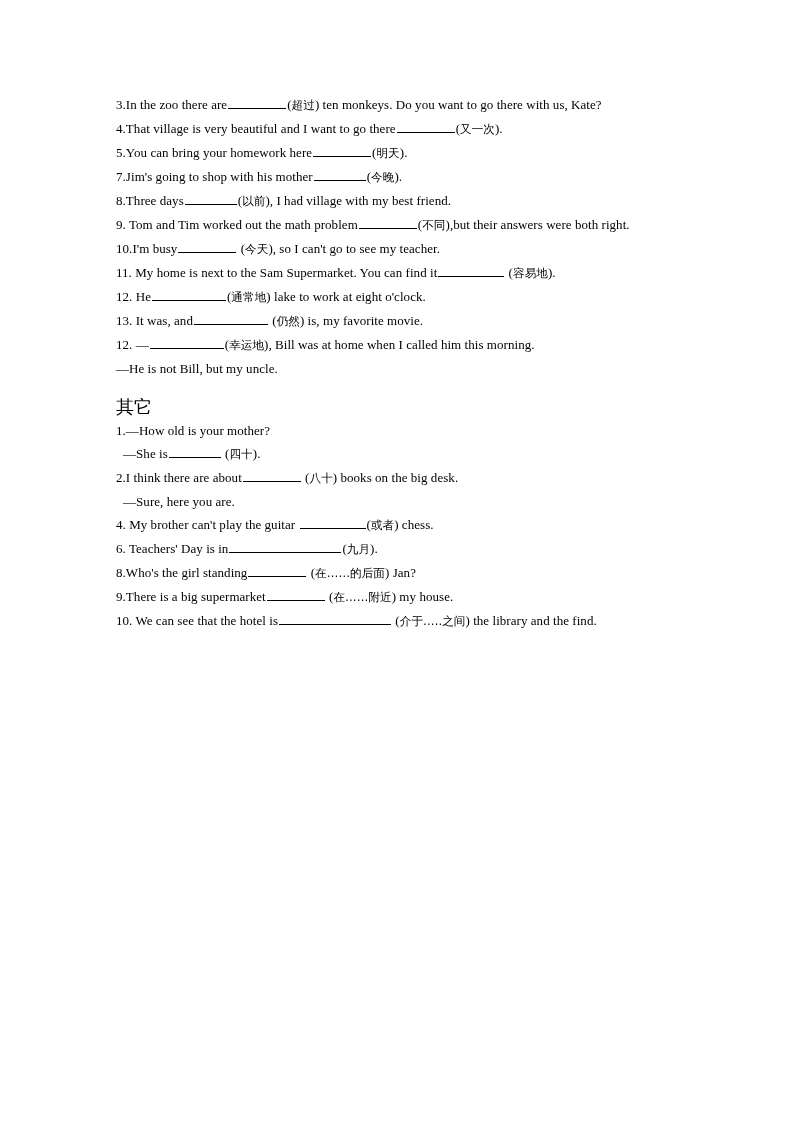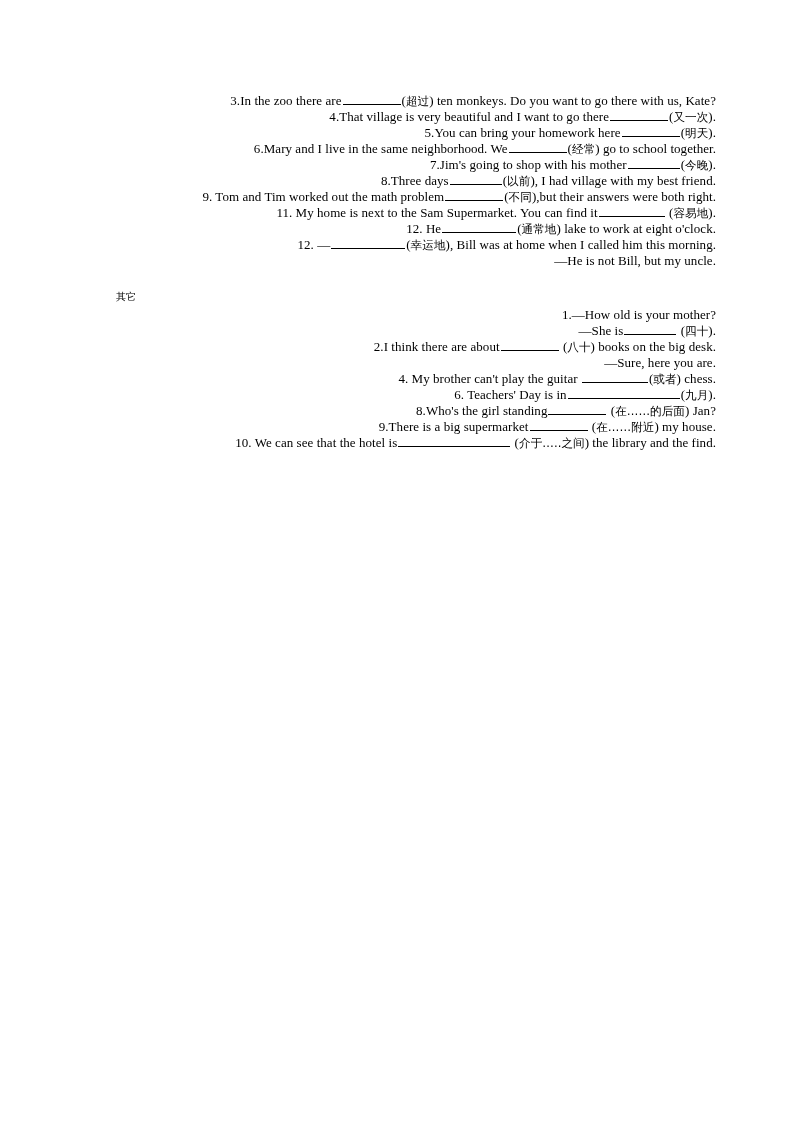--- a/index.html
+++ b/index.html
@@ -24,43 +24,41 @@
     background: #ffffff;
   }
   #content {
     position: absolute;
     left: 116px;
     top: 93px;
     width: 600px;
   }
   .line {
     font-size: 13.0px;
-    line-height: 16px;
+    line-height: 23px;
     white-space: nowrap;
     letter-spacing: 0.05px;
-    text-align: right;
   }
   .heading {
     font-size: 13.2px;
     line-height: 18.25px;
     white-space: nowrap;
   }
   .gap {
     height: 18.25px;
   }
   .indent {
     padding-left: 7px;
-    margin-left: 17px;
   }
   .cn {
     font-family: "DejaVu Sans", "Liberation Sans", sans-serif;
     font-size: 11.6px;
   }
   .heading .cn {
-    font-size: 10px;
+    font-size: 18px;
   }
   .blank {
     display: inline-block;
     border-bottom: 1px solid #000;
     vertical-align: baseline;
     height: 0.82em;
     margin: 0 1px;
   }
   .b-s  { width: 52px; }
   .b-m  { width: 58px; }
@@ -69,26 +67,27 @@
   .b-xxl{ width: 112px; }
 </style>
 </head>
 <body>
 
 <div id="page">
   <div id="content">
       <div class="line"><span>3.</span><span>In the zoo there are</span><span class="blank b-m"></span><span>(</span><span class="cn">超过</span><span>) ten monkeys. Do you want to go there with us, Kate?</span></div>
       <div class="line"><span>4.</span><span>That village is very beautiful and I want to go there</span><span class="blank b-m"></span><span>(</span><span class="cn">又一次</span><span>).</span></div>
       <div class="line"><span>5.</span><span>You can bring your homework here</span><span class="blank b-m"></span><span>(</span><span class="cn">明天</span><span>).</span></div>
-      <div class="line"><span>6.</span><span>Mary and I live in the same neighborhood. We</span><span class="blank b-m"></span><span>(</span><span class="cn">经常</span><span>) go to school together.</span></div>
       <div class="line"><span>7.</span><span>Jim's going to shop with his mother</span><span class="blank b-s"></span><span>(</span><span class="cn">今晚</span><span>).</span></div>
       <div class="line"><span>8.</span><span>Three days</span><span class="blank b-s"></span><span>(</span><span class="cn">以前</span><span>), I had village with my best friend.</span></div>
       <div class="line"><span>9.</span><span> Tom and Tim worked out the math problem</span><span class="blank b-m"></span><span>(</span><span class="cn">不同</span><span>),but their answers were both right.</span></div>
+      <div class="line"><span>10.</span><span>I'm busy</span><span class="blank b-m"></span><span> (</span><span class="cn">今天</span><span>), so I can't go to see my teacher.</span></div>
       <div class="line"><span>11.</span><span> My home is next to the Sam Supermarket. You can find it</span><span class="blank b-l"></span><span> (</span><span class="cn">容易地</span><span>).</span></div>
       <div class="line"><span>12.</span><span> He</span><span class="blank b-xl"></span><span>(</span><span class="cn">通常地</span><span>) lake to work at eight o'clock.</span></div>
+      <div class="line"><span>13.</span><span> It was, and</span><span class="blank b-xl"></span><span> (</span><span class="cn">仍然</span><span>) is, my favorite movie.</span></div>
       <div class="line"><span>12.</span><span> —</span><span class="blank b-xl"></span><span>(</span><span class="cn">幸运地</span><span>), Bill was at home when I called him this morning.</span></div>
       <div class="line"><span>—He is not Bill, but my uncle.</span></div>
       <div class="gap"></div>
       <div class="heading"><span class="cn">其它</span></div>
       <div class="line"><span>1.</span><span>—How old is your mother?</span></div>
       <div class="line indent"><span>—She is</span><span class="blank b-s"></span><span> (</span><span class="cn">四十</span><span>).</span></div>
       <div class="line"><span>2.</span><span>I think there are about</span><span class="blank b-m"></span><span> (</span><span class="cn">八十</span><span>) books on the big desk.</span></div>
       <div class="line indent"><span>—Sure, here you are.</span></div>
       <div class="line"><span>4.</span><span> My brother can't play the guitar </span><span class="blank b-l"></span><span>(</span><span class="cn">或者</span><span>) chess.</span></div>
       <div class="line"><span>6.</span><span> Teachers' Day is in</span><span class="blank b-xxl"></span><span>(</span><span class="cn">九月</span><span>).</span></div>

